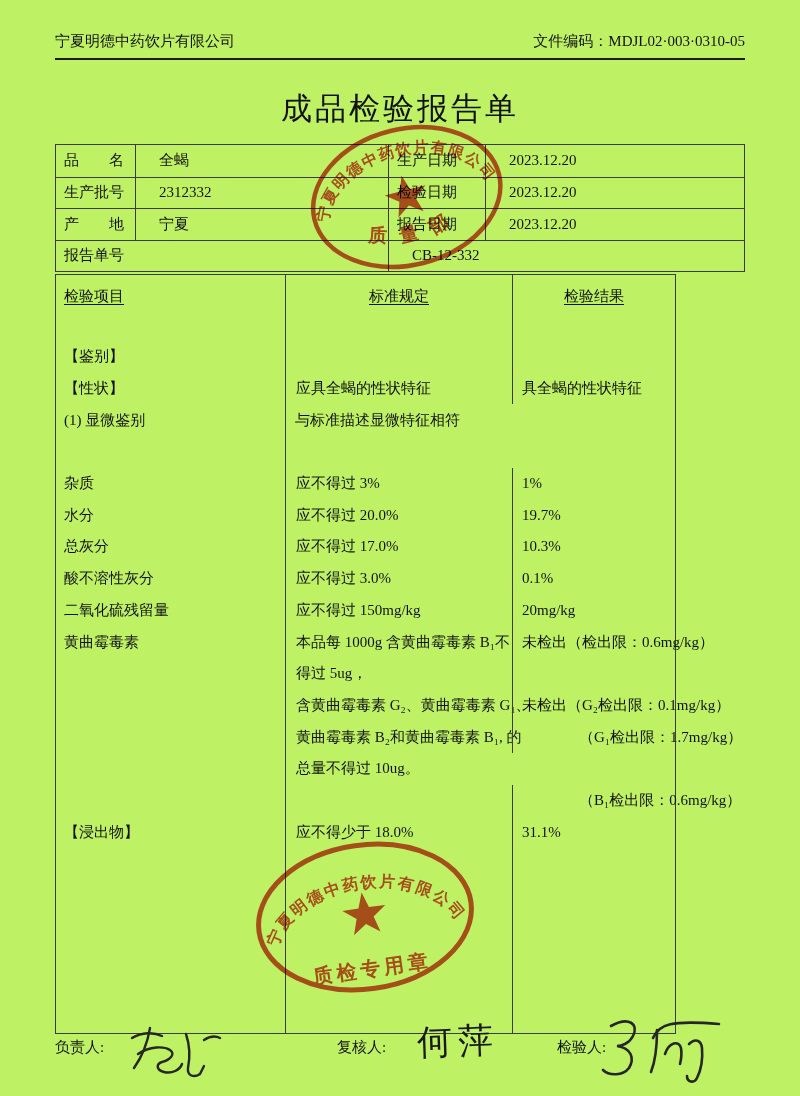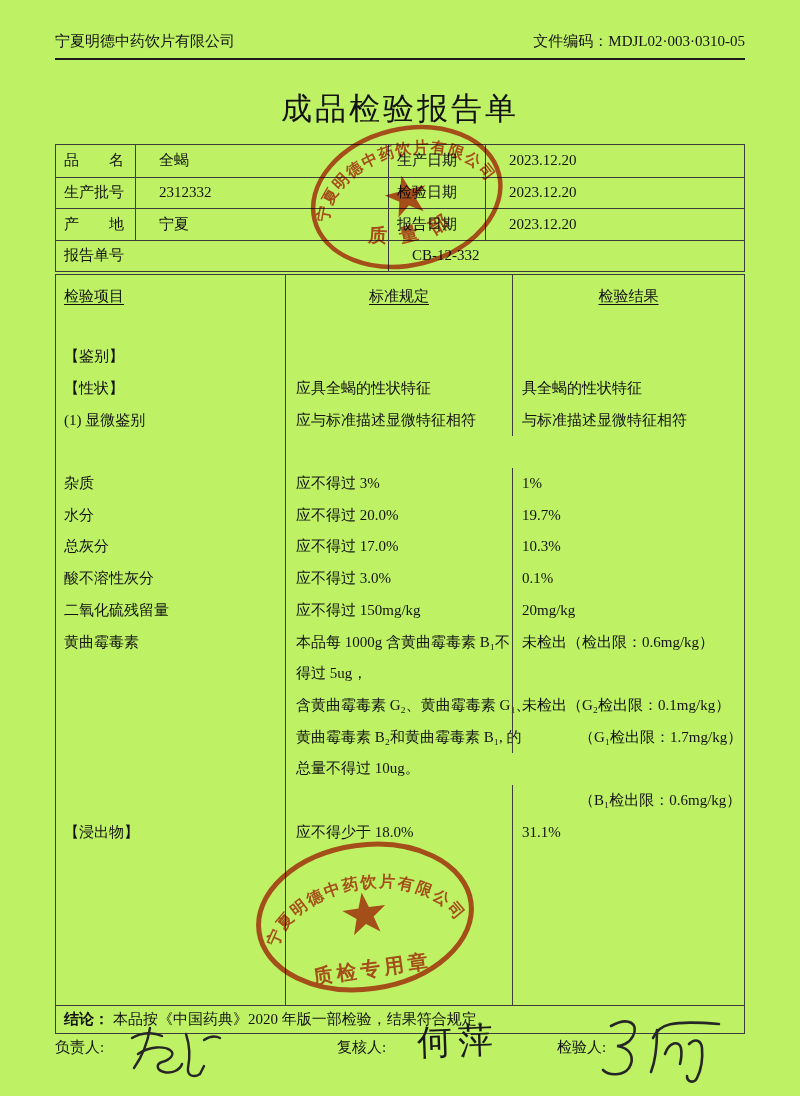--- a/index.html
+++ b/index.html
@@ -20,21 +20,21 @@
               grid-template-columns:79px 253px 97px 1fr;grid-auto-rows:31.5px;font-size:15px;}
   .it-cell{display:flex;align-items:center;padding-left:8px;box-sizing:border-box;
            border-left:1px solid #3c3c3c;border-top:1px solid #3c3c3c;white-space:nowrap;}
   .it-cell.c1{border-left:none;}
   .it-cell.r1{border-top:none;}
   .it-cell.val{padding-left:23px;text-align:center;}
   .span12{grid-column:1/3;}
   .span34{grid-column:3/5;}
 
   
-  .main-table{position:absolute;left:55px;top:274px;width:690px;height:760px;box-sizing:border-box;
+  .main-table{position:absolute;left:55px;top:274px;width:621px;height:760px;box-sizing:border-box;
               border:1px solid #3c3c3c;display:flex;flex-direction:column;font-size:15px;}
   .mt-grid{display:grid;grid-template-columns:229px 227px 1fr;}
   .mt-grid>div{display:flex;align-items:center;box-sizing:border-box;white-space:nowrap;}
   .mt-grid>div:nth-child(2),.mt-grid>div:nth-child(3){border-left:1px solid #3c3c3c;}
   .mt-header{height:42px;}
   .mt-header .h1{padding-left:8px;}
   .mt-header .h2,.mt-header .h3{justify-content:center;}
   .u{text-decoration:underline;text-underline-offset:3px;}
   .mt-body{flex:1;display:flex;flex-direction:column;}
   .mt-spacer{height:24px;}
@@ -122,21 +122,20 @@
           <div class="cell-std"></div>
           <div class="cell-res"></div>
         </div>
         <div class="mt-grid mt-line">
           <div class="cell-item">【性状】</div>
           <div class="cell-std">应具全蝎的性状特征</div>
           <div class="cell-res">具全蝎的性状特征</div>
         </div>
         <div class="mt-grid mt-line">
           <div class="cell-item">(1) 显微鉴别</div>
-          <div class="cell-std">应与标准描述显微特征相符</div>
           <div class="cell-res">与标准描述显微特征相符</div>
         </div>
         <div class="mt-grid mt-line">
           <div class="cell-std"></div>
           <div class="cell-res"></div>
         </div>
         <div class="mt-grid mt-line">
           <div class="cell-item">杂质</div>
           <div class="cell-std">应不得过 3%</div>
           <div class="cell-res">1%</div>
@@ -193,24 +192,20 @@
         <div class="mt-grid mt-line">
           <div class="cell-item">【浸出物】</div>
           <div class="cell-std">应不得少于 18.0%</div>
           <div class="cell-res">31.1%</div>
         </div>
         <div class="mt-grid mt-fill" id="mt-fill">
           <div></div>
           <div></div>
           <div></div>
         </div>
-    </div>
-    <div class="mt-conclusion">
-      <span class="concl-label">结论：</span>
-      <span>本品按《中国药典》2020 年版一部检验，结果符合规定。</span>
     </div>
   </div>
 
   <svg class="stamp stamp-quality" viewBox="0 0 202 146">
     <defs>
       <path id="arcTop1" d="M 22,104 A 83,57 0 1 1 180,104" fill="none"></path>
       <path id="arcBot1" d="M 32,86 A 76,50 0 0 0 170,86" fill="none"></path>
     </defs>
     <ellipse cx="101" cy="72" rx="95" ry="68" fill="none" stroke="#d9402c" stroke-width="4.5"></ellipse>
     <text font-size="15.5" letter-spacing="1.5" fill="#d9402c" font-weight="bold">

